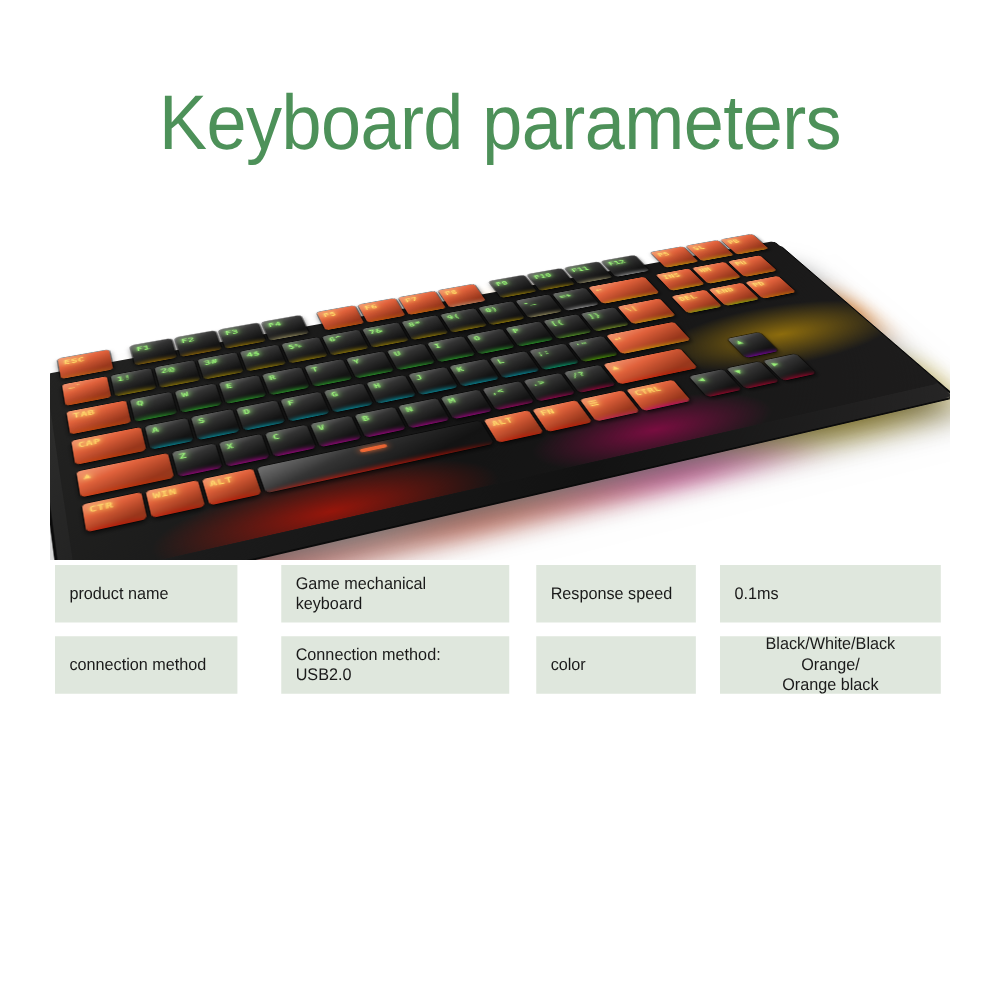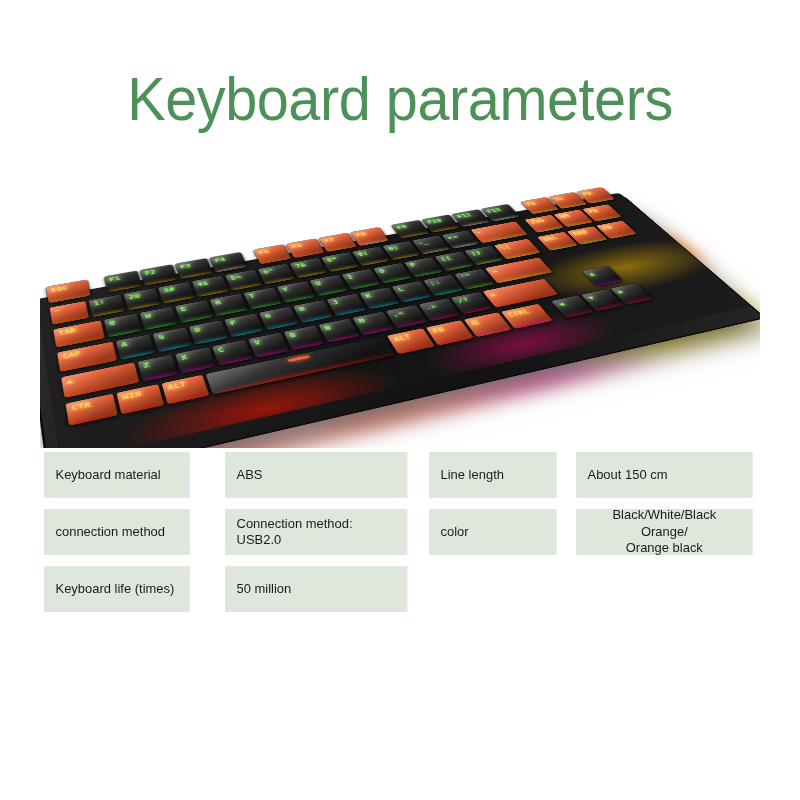--- a/index.html
+++ b/index.html
@@ -355,39 +355,33 @@
             <div class="key dark c-orng" style="width:30px;">▶<span class="bleed" style="background:#ff0040;"></span></div>
           </div>
 
         </div>
       </div>
     </div>
   </div>
 
   <div class="spec-table">
 
-
     <div class="spec-row">
-      <div class="cell c1">Keyboard material</div>
-      <div class="cell c2">ABS</div>
-      <div class="cell c3">Line length</div>
-      <div class="cell c4">About 150 cm</div>
+      <div class="cell c1">product name</div>
+      <div class="cell c2">Game mechanical keyboard</div>
+      <div class="cell c3">Response speed</div>
+      <div class="cell c4">0.1ms</div>
     </div>
+
 
 
     <div class="spec-row">
       <div class="cell c1">connection method</div>
       <div class="cell c2">Connection method: USB2.0</div>
       <div class="cell c3">color</div>
       <div class="cell c4 center-2line">Black/White/Black Orange/
 Orange black</div>
     </div>
 
-    <div class="spec-row">
-      <div class="cell c1">Keyboard life (times)</div>
-      <div class="cell c2">50 million</div>
-      <div class="cell c3 empty"></div>
-      <div class="cell c4 empty"></div>
-    </div>
 
   </div>
 
 </div>
 
 </body></html>

